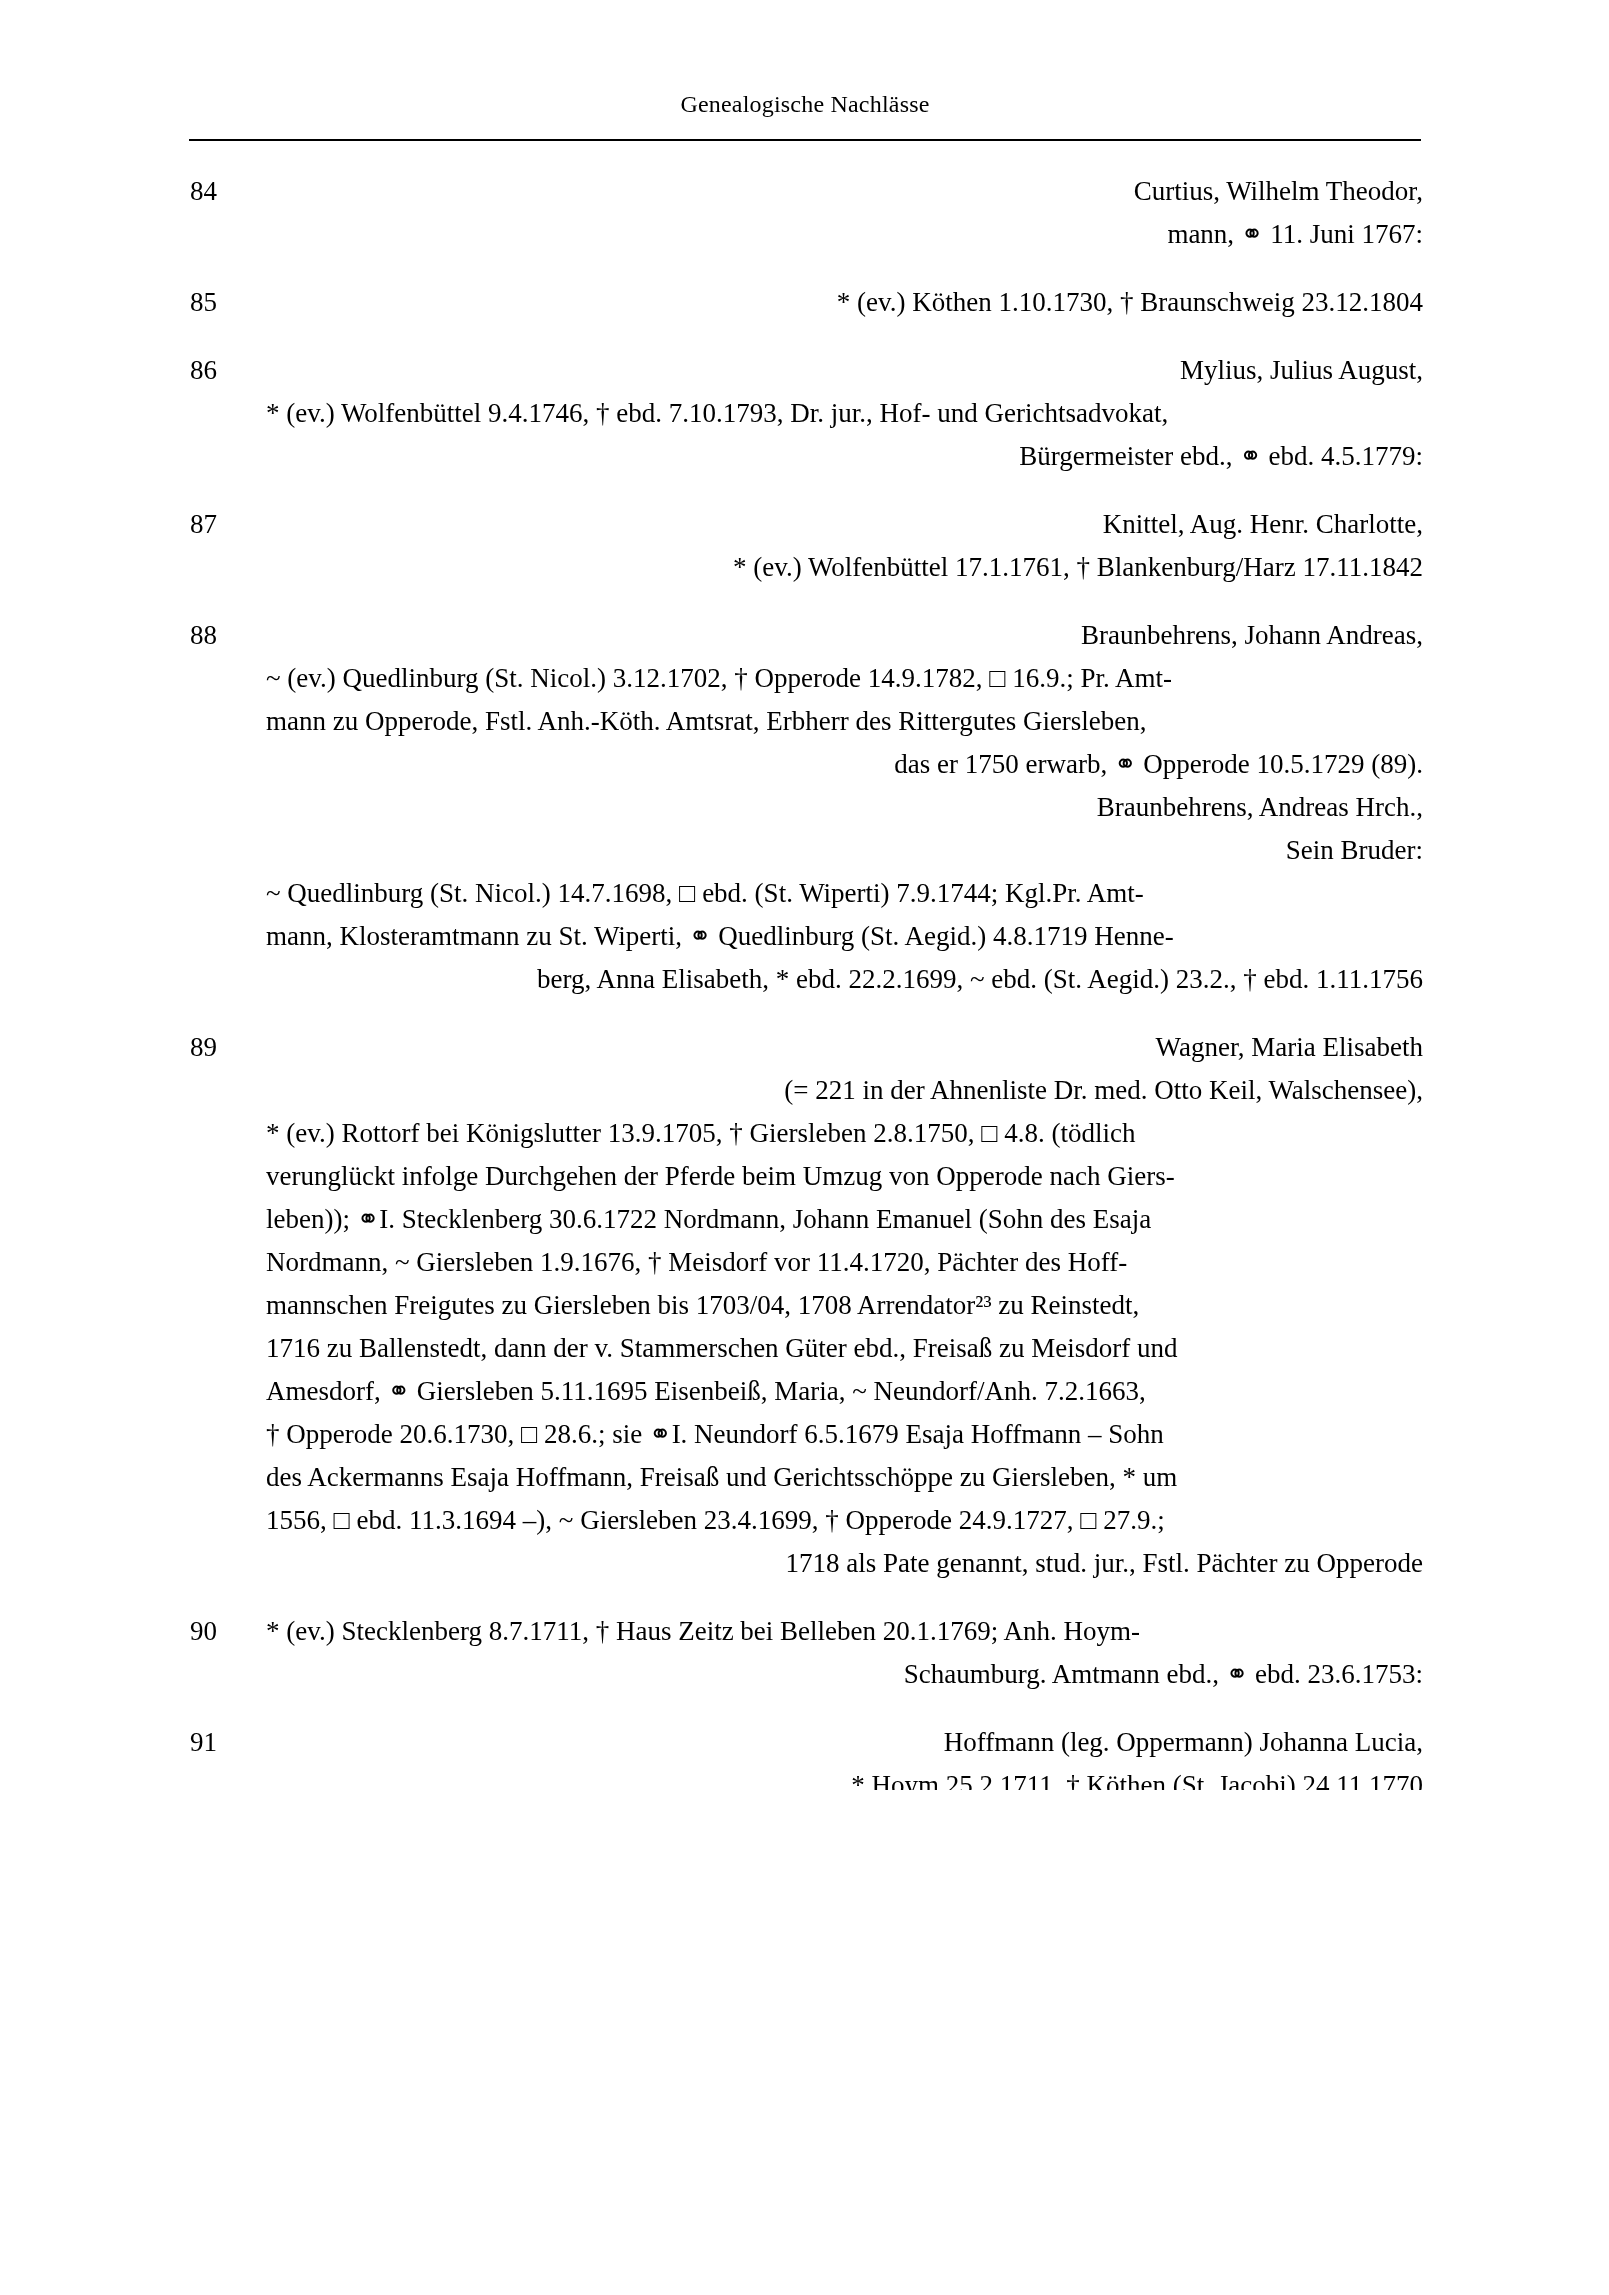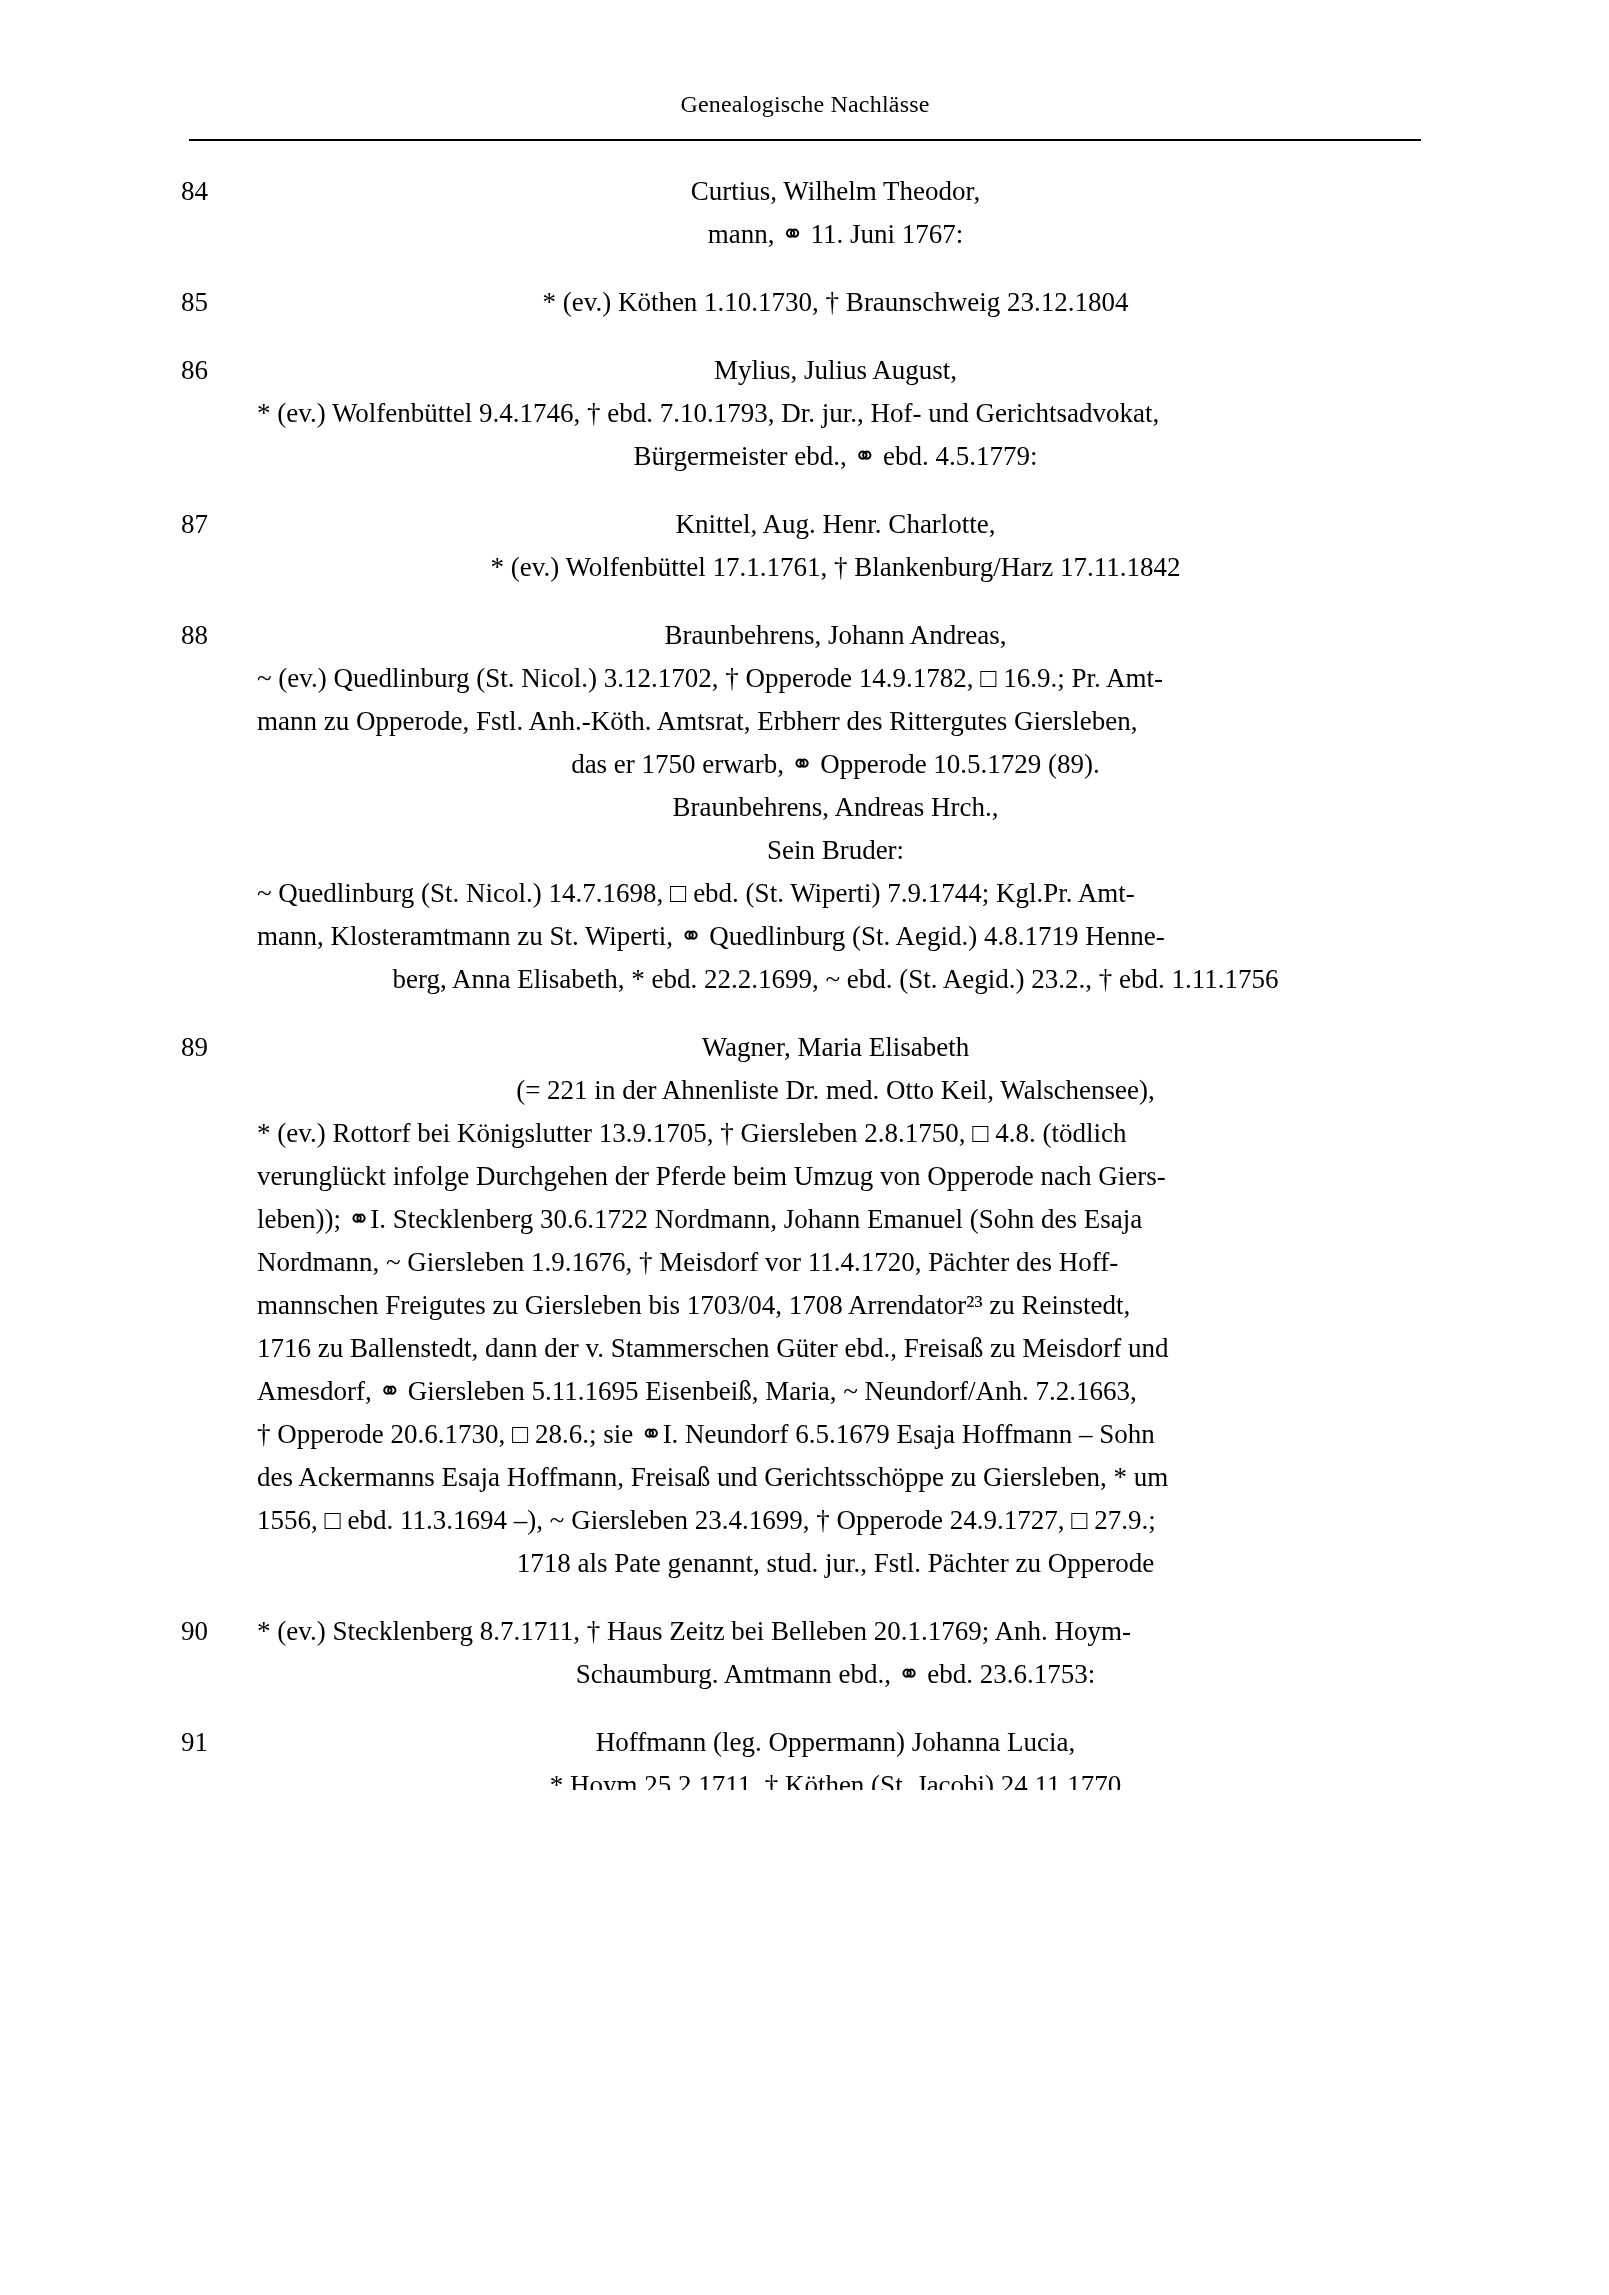--- a/index.html
+++ b/index.html
@@ -37,21 +37,21 @@
     left: 189px;
     right: 189px;
     top: 139px;
     height: 1.7px;
     background: #000000;
   }
 
   
   .content {
     position: absolute;
-    left: 181px;
+    left: 190px;
     top: 170px;
     width: 1233px;
   }
 
   .entry {
     display: block;
     margin: 0 0 25px 0;
   }
   .entry-first-line {
     position: relative;
@@ -73,21 +73,21 @@
     text-align: justify;
     text-justify: inter-word;
     hyphens: manual;
   }
   .entry-body p {
     margin: 0;
     text-align: justify;
   }
   .entry-body p.last-line,
   .entry-body p.noj {
-    text-align: center;
+    text-align: right;
   }
 
   
   .footnote-rule {
     position: absolute;
     left: 189px;
     top: 2010px;
     width: 190px;
     height: 1.7px;
     background: #000000;

